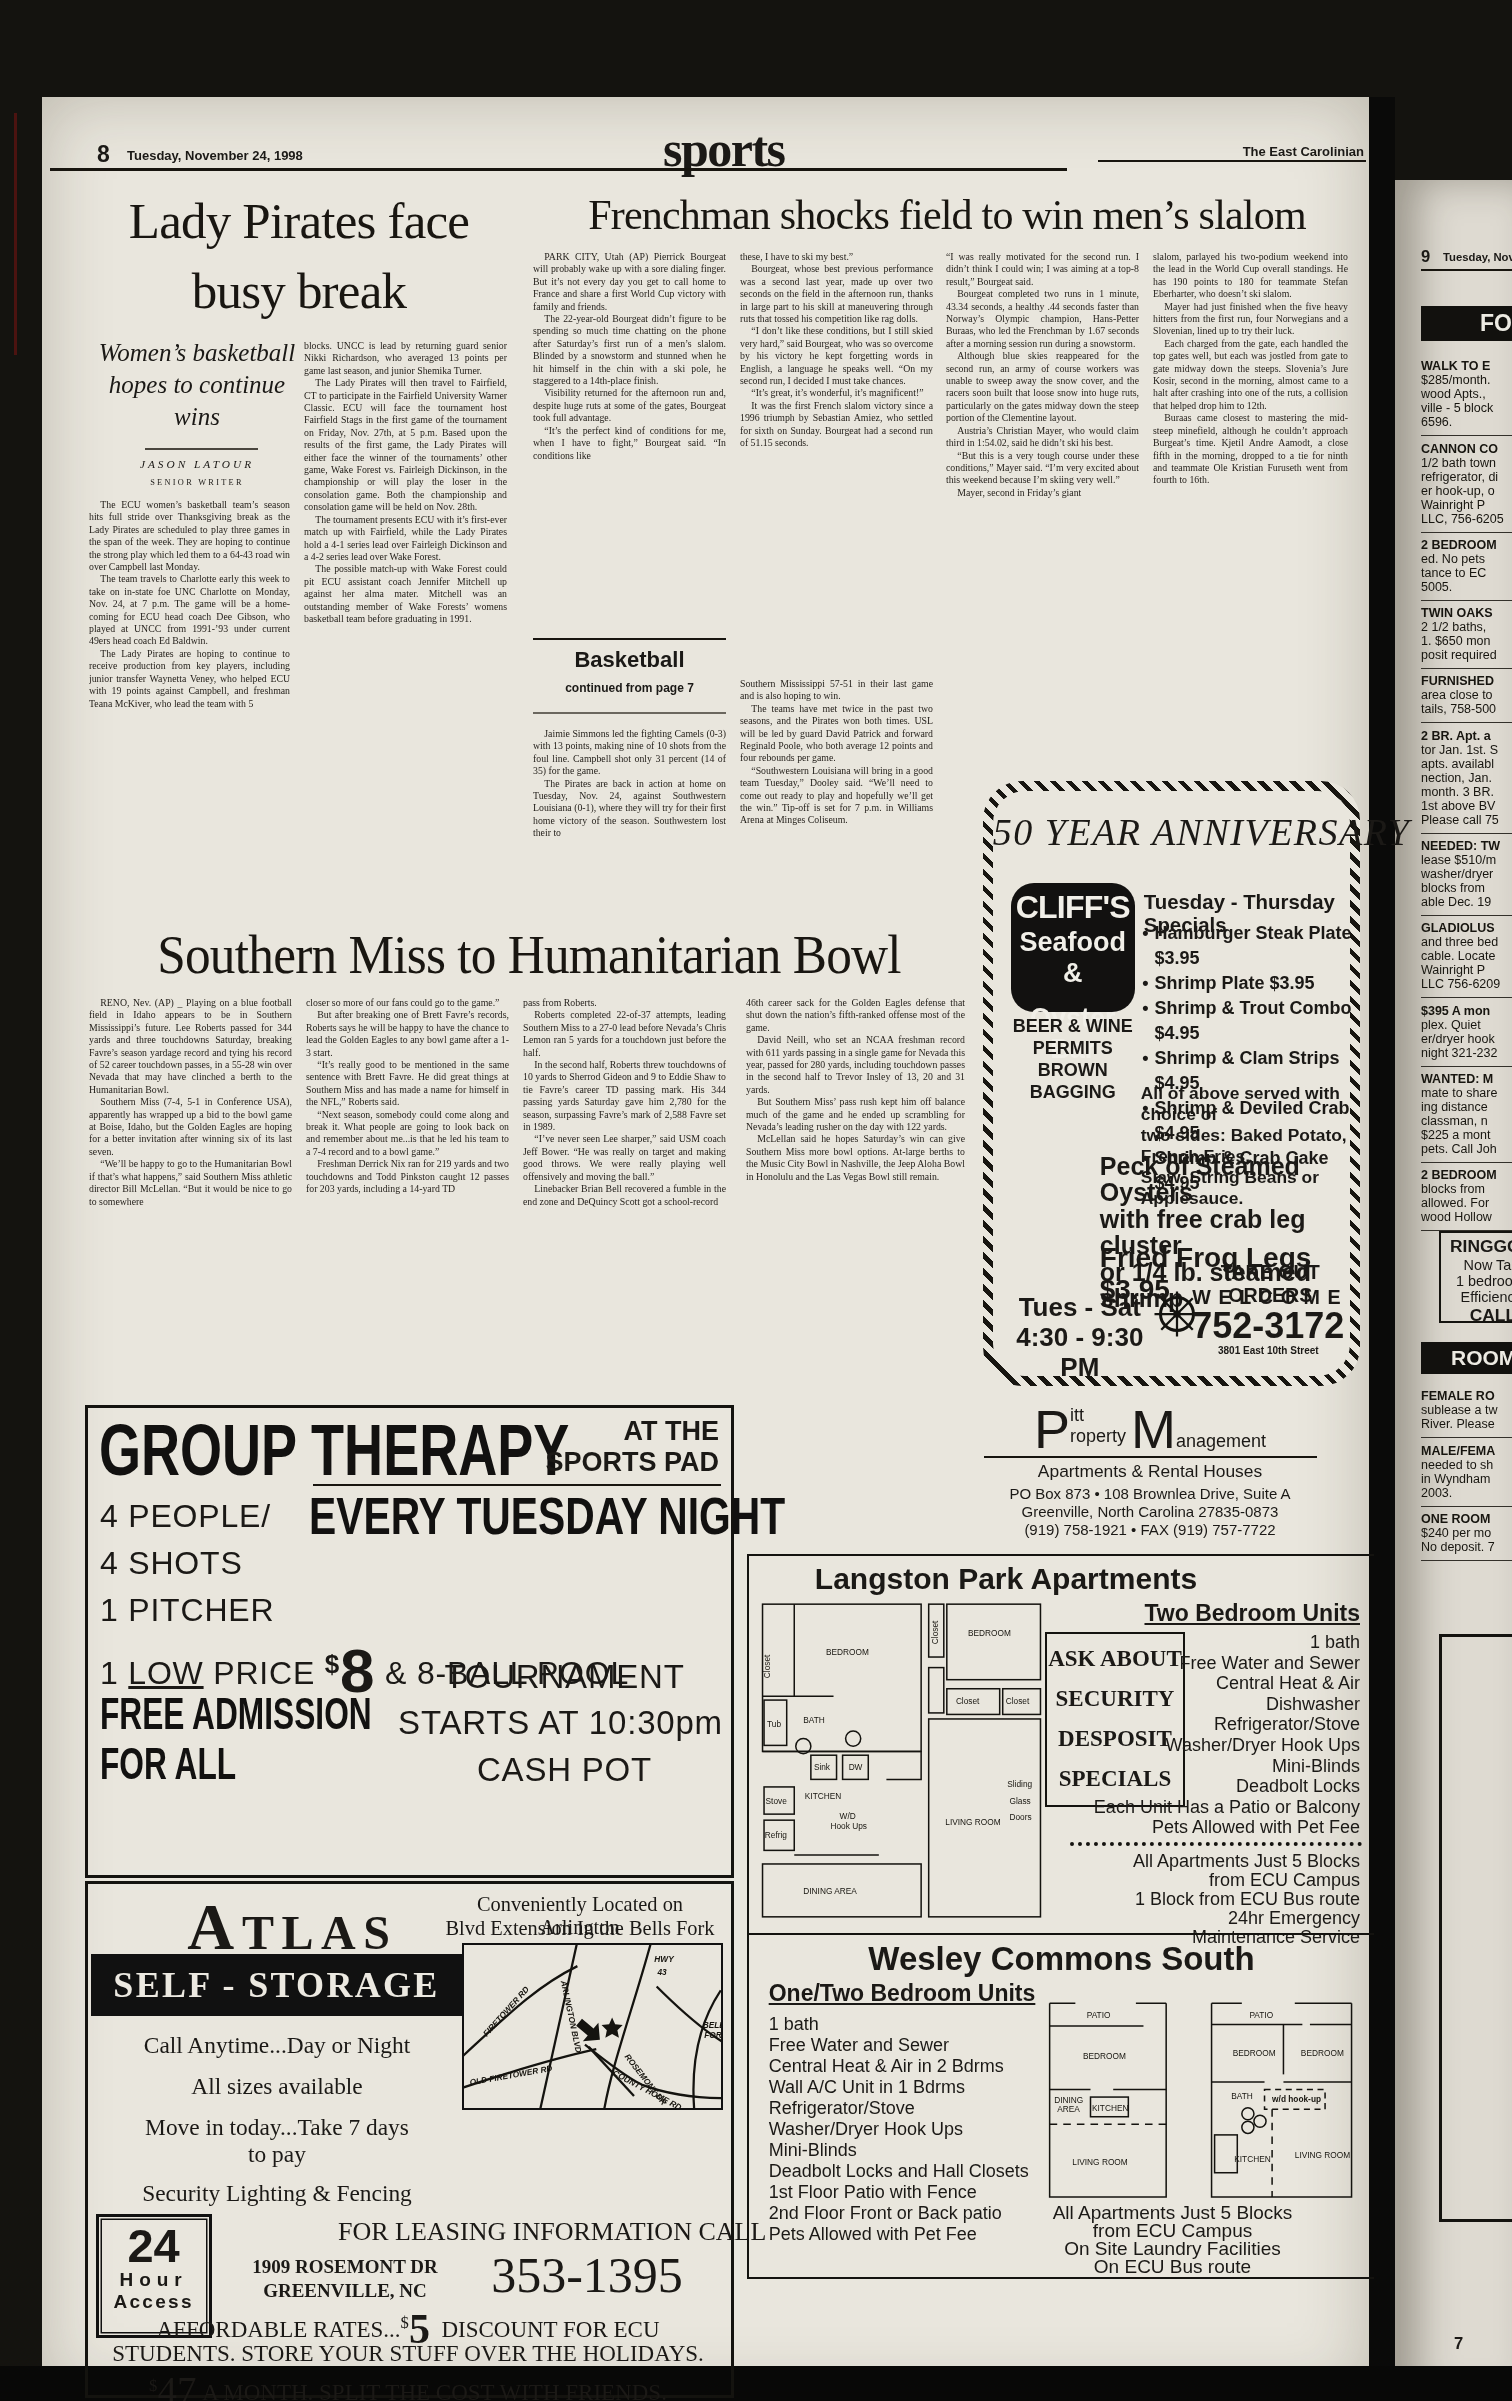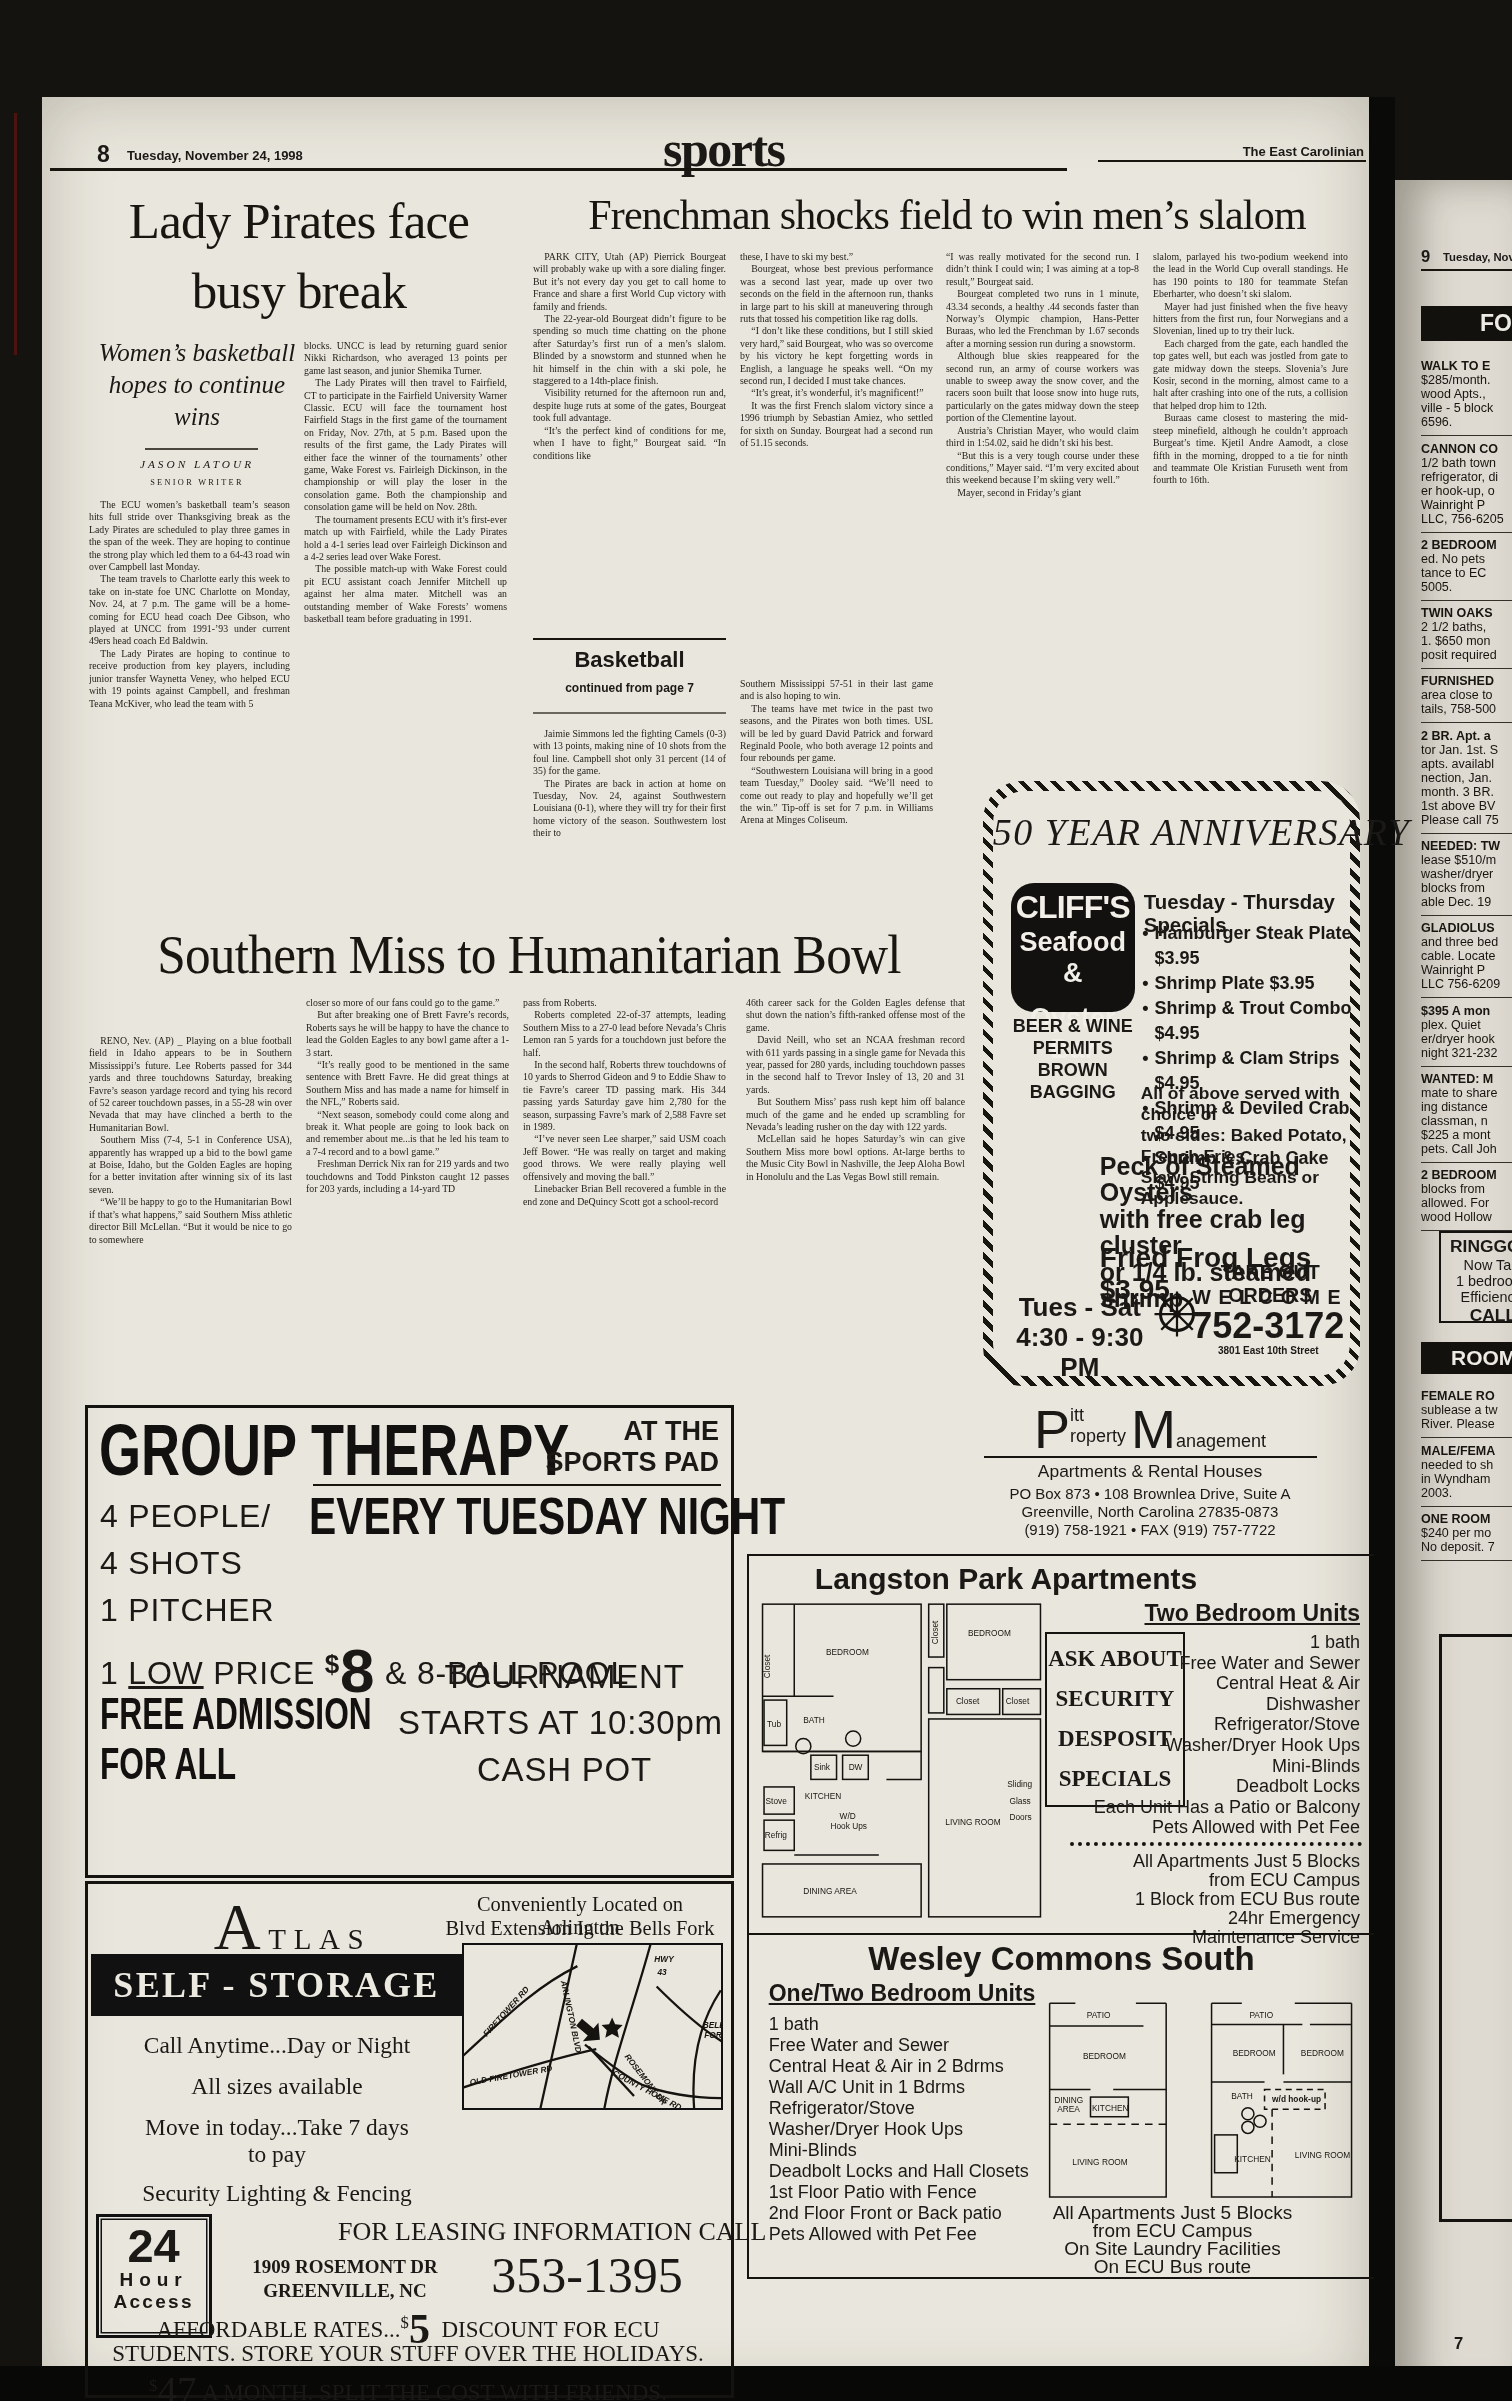--- a/index.html
+++ b/index.html
@@ -29,21 +29,21 @@
   .cliffbox{background:#121110;border-radius:23px;color:#f1efe8;text-align:center;}
   .bold{font-weight:bold;}
   .ctr{text-align:center;}
   .rt{text-align:right;}
   .bullets div{position:relative;padding-left:13.6px;font-weight:bold;}
   .bullets div:before{content:"•";position:absolute;left:1.5px;}
   
   .gt-big{font-weight:bold;transform-origin:left top;white-space:nowrap;color:#121110;}
   .lightcaps{font-weight:normal;letter-spacing:0.8px;white-space:nowrap;}
   
-  .atlasname{font-family:"Liberation Serif",serif;letter-spacing:7.6px;font-size:29px;}
+  .atlasname{font-family:"Liberation Serif",serif;letter-spacing:7.6px;font-size:48px;font-weight:bold;}
   .atlasname::first-letter{font-size:65px;}
   .selfbar{background:#111;color:#ece9e1;font-family:"Liberation Serif",serif;font-weight:bold;}
   .mapbox{border:2.3px solid #111;background:#e9e6dd;}
   .t24{border:3px solid #111;box-shadow:inset 0 0 0 1.5px #e9e6dd, inset 0 0 0 3px #111;text-align:center;}
   svg text{font-family:"Liberation Sans",sans-serif;fill:#17150f;}
   .plan text{font-size:11px;}
   .dots{border-top:4.5px dotted #14130f;}
   .uline{text-decoration:underline;}
   .nowrap{white-space:nowrap;}
 </style>
@@ -177,21 +177,21 @@
         </g>
       </svg>
       <div class="abs bold ctr" style="left:198px;top:470px;width:159px;font-size:19.7px;">TAKE OUT ORDERS</div>
       <div class="abs bold ctr" style="left:198px;top:495px;width:159px;font-size:19.7px;letter-spacing:7.6px;">WELCOME</div>
       <div class="abs bold ctr" style="left:194px;top:514px;width:163px;font-size:36px;">752-3172</div>
       <div class="abs bold ctr" style="left:194px;top:554px;width:163px;font-size:10px;">3801 East 10th Street</div>
     </div>
   </div>
 
   <div class="abs headline ctr nowrap" style="left:83px;top:924px;width:892px;font-size:54px;transform:scaleX(.95);transform-origin:center;">Southern Miss to Humanitarian Bowl</div>
-  <div class="nc" style="left:89px;top:997px;width:203px;height:408px;margin-top:38px;">
+  <div class="nc" style="left:89px;top:997px;width:203px;height:408px;">
       <p>RENO, Nev. (AP) _ Playing on a blue football field in Idaho appears to be in Southern Mississippi’s future. Lee Roberts passed for 344 yards and three touchdowns Saturday, breaking Favre’s season yardage record and tying his record of 52 career touchdown passes, in a 55-28 win over Nevada that may have clinched a berth to the Humanitarian Bowl.</p>
       <p>Southern Miss (7-4, 5-1 in Conference USA), apparently has wrapped up a bid to the bowl game at Boise, Idaho, but the Golden Eagles are hoping for a better invitation after winning six of its last seven.</p>
       <p>“We’ll be happy to go to the Humanitarian Bowl if that’s what happens,” said Southern Miss athletic director Bill McLellan. “But it would be nice to go to somewhere</p>
     </div>
   <div class="nc contcol" style="left:306px;top:997px;width:203px;height:408px;">
       <p>closer so more of our fans could go to the game.”</p>
       <p>But after breaking one of Brett Favre’s records, Roberts says he will be happy to have the chance to lead the Golden Eagles to any bowl game after a 1-3 start.</p>
       <p>“It’s really good to be mentioned in the same sentence with Brett Favre. He did great things at Southern Miss and has made a name for himself in the NFL,” Roberts said.</p>
       <p>“Next season, somebody could come along and break it. What people are going to look back on and remember about me...is that he led his team to a 7-4 record and to a bowl game.”</p>
       <p>Freshman Derrick Nix ran for 219 yards and two touchdowns and Todd Pinkston caught 12 passes for 203 yards, including a 14-yard TD</p>

